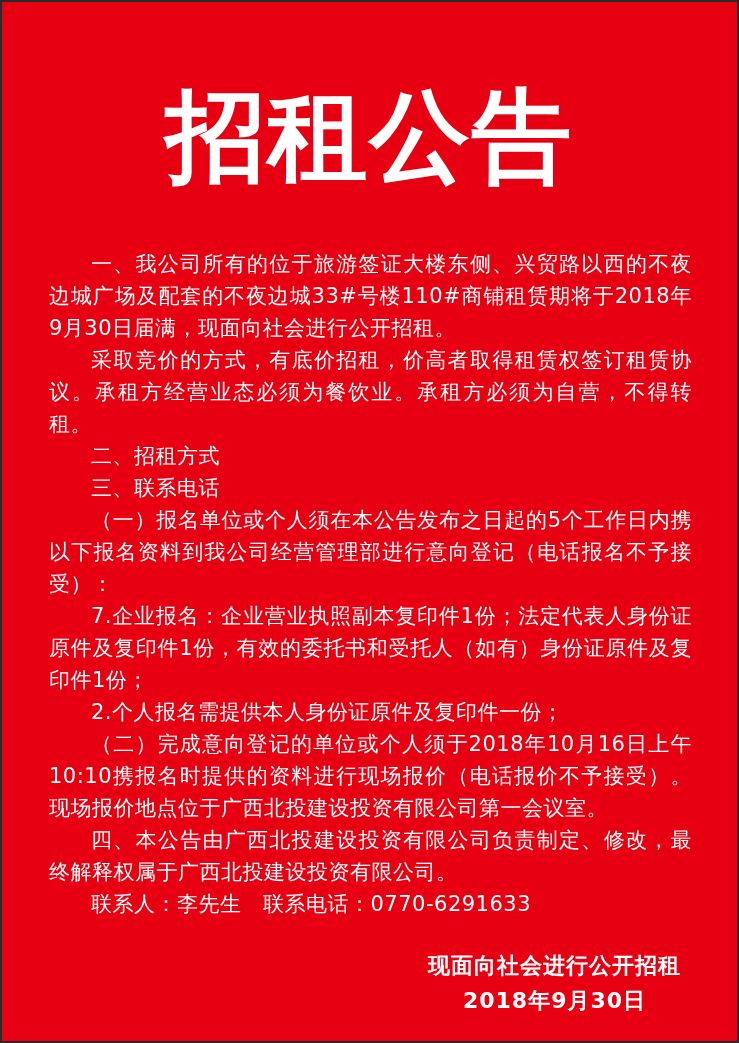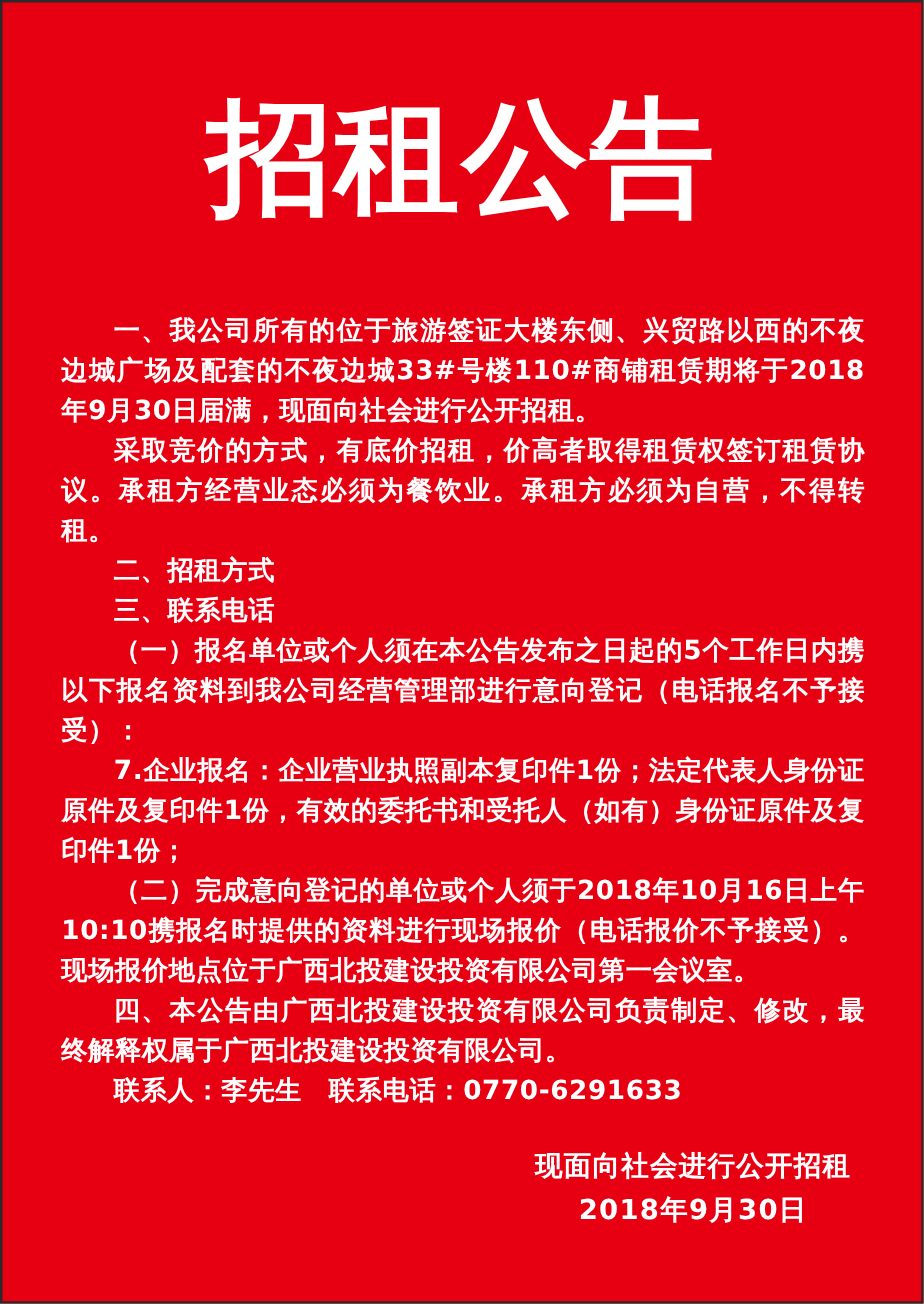--- a/index.html
+++ b/index.html
@@ -14,32 +14,32 @@
     height: 1043px;
     box-sizing: border-box;
     background: #e60012;
     border: 2px solid #2a2a2a;
     color: #ffffff;
     overflow: hidden;
   }
   .title {
     margin: 68px 0 4px 0;
     text-align: center;
-    font-family: Liberation Mono, monospace;
+    font-family: Liberation Sans, sans-serif;
     font-weight: 900;
     font-size: 100px;
     line-height: 1.32;
     letter-spacing: 2px;
     color: #ffffff;
   }
   .content {
     margin: 46px 45px 0 47px;
     font-size: 21px;
     line-height: 32px;
-    font-weight: 700;
+    font-weight: 400;
     text-align: justify;
     text-justify: inter-character;
     letter-spacing: 0.5px;
   }
   .content p {
     margin: 0;
     padding: 0;
     text-indent: 2em;
   }
   .signature {
@@ -59,20 +59,21 @@
 
   <h1 class="title">招租公告</h1>
 
   <div class="content">
     <p>一、我公司所有的位于旅游签证大楼东侧、兴贸路以西的不夜边城广场及配套的不夜边城33#号楼110#商铺租赁期将于2018年9月30日届满，现面向社会进行公开招租。</p>
     <p>采取竞价的方式，有底价招租，价高者取得租赁权签订租赁协议。承租方经营业态必须为餐饮业。承租方必须为自营，不得转租。</p>
     <p>二、招租方式</p>
     <p>三、联系电话</p>
     <p>（一）报名单位或个人须在本公告发布之日起的5个工作日内携以下报名资料到我公司经营管理部进行意向登记（电话报名不予接受）：</p>
     <p>7.企业报名：企业营业执照副本复印件1份；法定代表人身份证原件及复印件1份，有效的委托书和受托人（如有）身份证原件及复印件1份；</p>
+    <p>2.个人报名需提供本人身份证原件及复印件一份；</p>
     <p>（二）完成意向登记的单位或个人须于2018年10月16日上午10:10携报名时提供的资料进行现场报价（电话报价不予接受）。现场报价地点位于广西北投建设投资有限公司第一会议室。</p>
     <p>四、本公告由广西北投建设投资有限公司负责制定、修改，最终解释权属于广西北投建设投资有限公司。</p>
     <p>联系人：李先生　联系电话：0770-6291633</p>
   </div>
 
   <div class="signature">
     <div>现面向社会进行公开招租</div>
     <div>2018年9月30日</div>
   </div>
 

